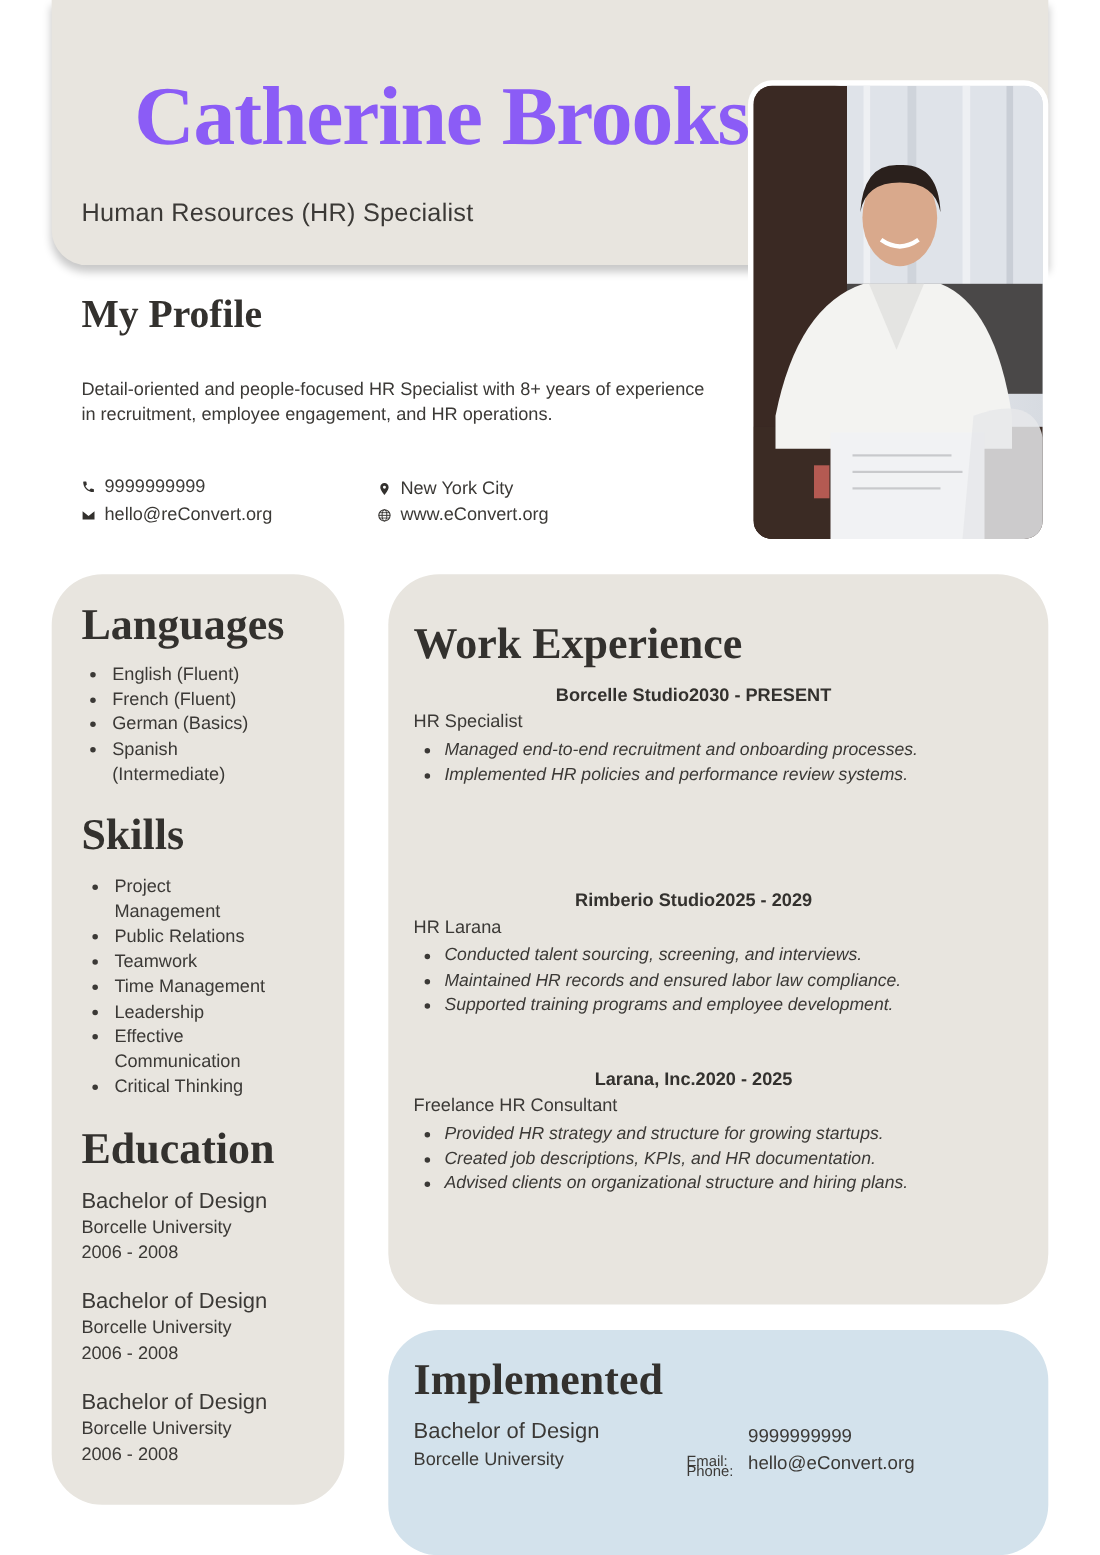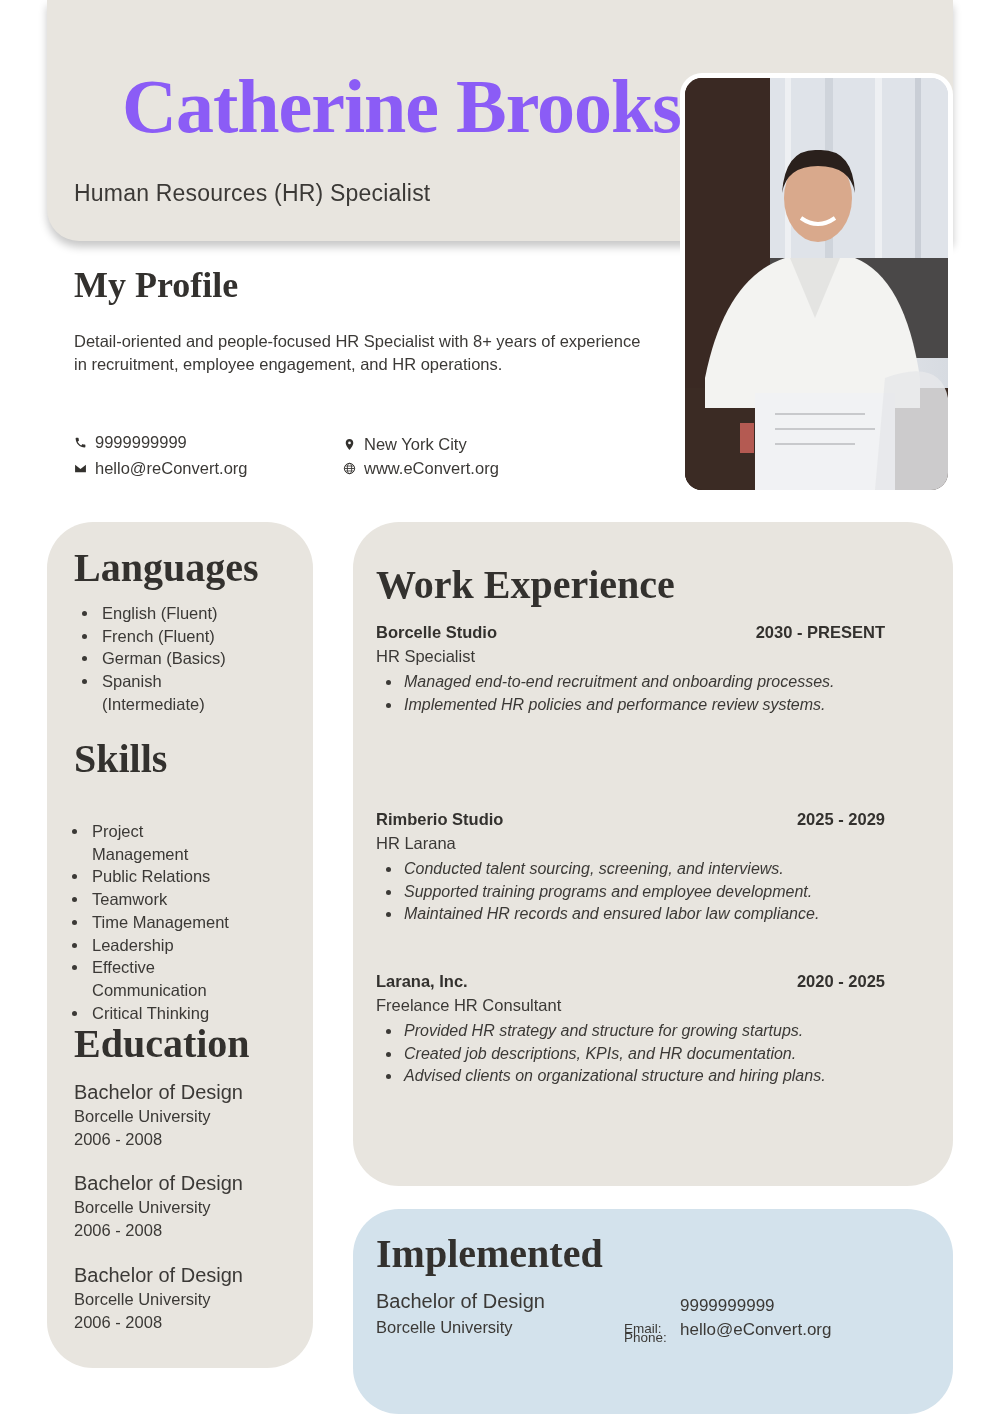--- a/index.html
+++ b/index.html
@@ -24,21 +24,21 @@
       background: #ffffff; border-radius: 22px; padding: 5px;
     }
     .photo {
       width: 100%; height: 100%; border-radius: 17px; overflow: hidden; position: relative;
       background: linear-gradient(90deg, #3b2a24 0%, #4a372e 28%, #c9ced6 30%, #e4e7ec 60%, #d7dbe1 100%);
     }
     .photo svg { position: absolute; left: 0; top: 0; width: 100%; height: 100%; }
 
     
     .profile-title { position: absolute; left: 74px; top: 264px; font-size: 36px; font-family: "Liberation Serif", serif; color: #33312e; }
-    .profile-text { position: absolute; left: 74px; top: 330px; width: 570px; font-size: 16.5px; line-height: 23px; color: #3b3936; }
+    .profile-text { position: absolute; left: 74px; top: 343px; width: 570px; font-size: 16.5px; line-height: 23px; color: #3b3936; }
 
     .contact { position: absolute; font-size: 16.5px; color: #3b3936; display: flex; align-items: center; gap: 8px; white-space: nowrap; }
     .contact .ico { width: 13px; height: 14px; display: inline-flex; align-items: center; justify-content: center; }
     .contact .ico svg { width: 13px; height: 13px; fill: #33312e; }
 
     
     .card-left {
       position: absolute; left: 47px; top: 522px; width: 266px; height: 846px;
       background: #e8e5df; border-radius: 46px;
     }
@@ -59,21 +59,21 @@
       content: ""; position: absolute; left: 8px; top: 9px; width: 5px; height: 5px; border-radius: 50%; background: #3b3936;
     }
 
     .edu { position: absolute; left: 74px; color: #3b3936; }
     .edu .deg { font-size: 20px; line-height: 25px; }
     .edu .uni { font-size: 16.5px; line-height: 23px; }
     .edu .yrs { font-size: 16.5px; line-height: 23px; }
 
     
     .job { position: absolute; left: 376px; width: 509px; color: #3b3936; }
-    .job-head { display: flex; justify-content: space-between; font-size: 16.5px; font-weight: bold; color: #33312e; line-height: 24px; }
+    .job-head { display: flex; justify-content: center; font-size: 16.5px; font-weight: bold; color: #33312e; line-height: 24px; }
     .job-role { font-size: 16.5px; line-height: 24px; }
     .job ul { list-style: none; font-size: 16px; line-height: 22.7px; margin-top: 3px; font-style: italic; }
     .job ul li { position: relative; padding-left: 28px; text-align: justify; }
     .job ul li::before {
       content: ""; position: absolute; left: 10px; top: 9px; width: 5px; height: 5px; border-radius: 50%; background: #3b3936;
     }
 
     
     .ref-name { position: absolute; left: 376px; top: 1290px; font-size: 20px; color: #3b3936; }
     .ref-uni { position: absolute; left: 376px; top: 1318px; font-size: 16.5px; color: #3b3936; }
@@ -158,21 +158,21 @@
 
 <h2 class="sec-title" style="left:74px; top:548px;">Languages</h2>
 <ul class="bullets" style="left:74px; top:602px; width:220px;">
   <li>English (Fluent)</li>
   <li>French (Fluent)</li>
   <li>German (Basics)</li>
   <li style="width:160px;">Spanish (Intermediate)</li>
 </ul>
 
 <h2 class="sec-title" style="left:74px; top:739px;text-align:right;">Skills</h2>
-<ul class="bullets" style="left:64px; top:795px; width:200px;margin-top:25px;">
+<ul class="bullets" style="left:76px; top:795px; width:200px;">
   <li style="width:150px;">Project Management</li>
   <li>Public Relations</li>
   <li>Teamwork</li>
   <li>Time Management</li>
   <li>Leadership</li>
   <li style="width:180px;">Effective Communication</li>
   <li>Critical Thinking</li>
 </ul>
 
 <h2 class="sec-title" style="left:74px; top:1024px;">Education</h2>
@@ -208,22 +208,22 @@
 </div>
 
 <div class="job" style="top:807px;">
   <div class="job-head">
     <span>Rimberio Studio</span>
     <span>2025 - 2029</span>
   </div>
   <div class="job-role">HR Larana</div>
   <ul>
     <li>Conducted talent sourcing, screening, and interviews.</li>
+    <li>Maintained HR records and ensured labor law compliance.</li>
     <li>Supported training programs and employee development.</li>
-    <li>Maintained HR records and ensured labor law compliance.</li>
   </ul>
 </div>
 
 <div class="job" style="top:969px;">
   <div class="job-head">
     <span>Larana, Inc.</span>
     <span>2020 - 2025</span>
   </div>
   <div class="job-role">Freelance HR Consultant</div>
   <ul>

